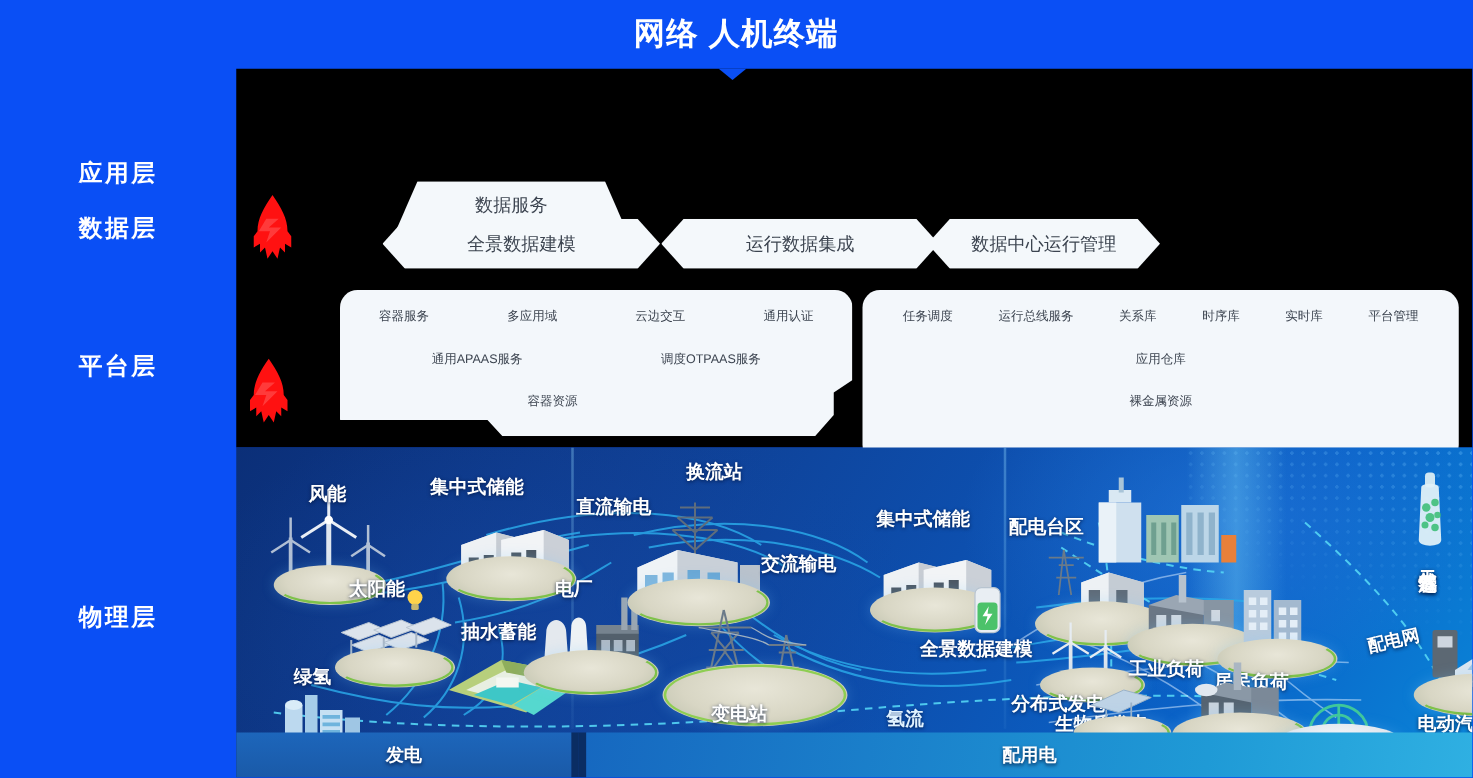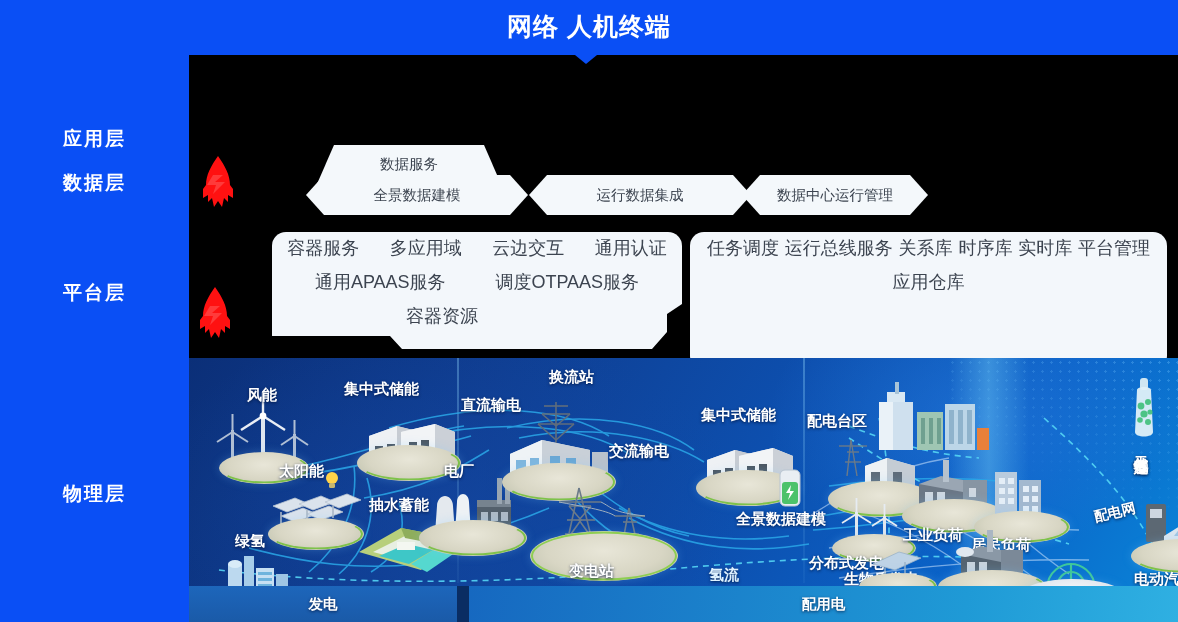--- a/index.html
+++ b/index.html
@@ -77,22 +77,22 @@
   }
   #panel-left{
     left:272px; top:232px; width:410px; height:117px;
     clip-path:polygon(0 0,410px 0,410px 72px,395px 82px,395px 100px,
                       380px 117px,130px 117px,118px 104px,0 104px);
   }
   #panel-right{ left:690px; top:232px; width:477px; height:138px; }
 
   .prow{
     position:absolute; left:0; width:100%;
-    display:flex; align-items:flex-start;
-    color:#3c4450; font-size:18px; white-space:nowrap;
+    display:flex; align-items:center;
+    color:#3c4450; font-size:10px; white-space:nowrap;
   }
   .prow-1{ top:4px;  height:34px; }
   .prow-2{ top:38px; height:34px; }
   .prow-3{ top:72px; height:34px; }
   .prow.spread{ justify-content:space-around; }
   .prow.center{ justify-content:center; }
   .prow .cell{ padding:0 2px; }
   #panel-left .prow-2{ justify-content:space-around; padding:0 18px; }
   #panel-left .prow-3{ justify-content:center; padding-right:70px; }
   #panel-right .prow-1{ justify-content:space-around; padding:0 14px; }
@@ -215,20 +215,23 @@
     <div class="prow prow-1">
       <span class="cell">任务调度</span>
       <span class="cell">运行总线服务</span>
       <span class="cell">关系库</span>
       <span class="cell">时序库</span>
       <span class="cell">实时库</span>
       <span class="cell">平台管理</span>
     </div>
     <div class="prow prow-2 center">
       <span class="cell">应用仓库</span>
+    </div>
+    <div class="prow prow-3 center">
+      <span class="cell">裸金属资源</span>
     </div>
   </div>
 
   <div class="physical">
 
     <div class="dotgrid"></div>
     <div class="sheen"></div>
     <div class="vdiv" style="left:268px;"></div>
     <div class="vdiv" style="left:614px;"></div>
 

